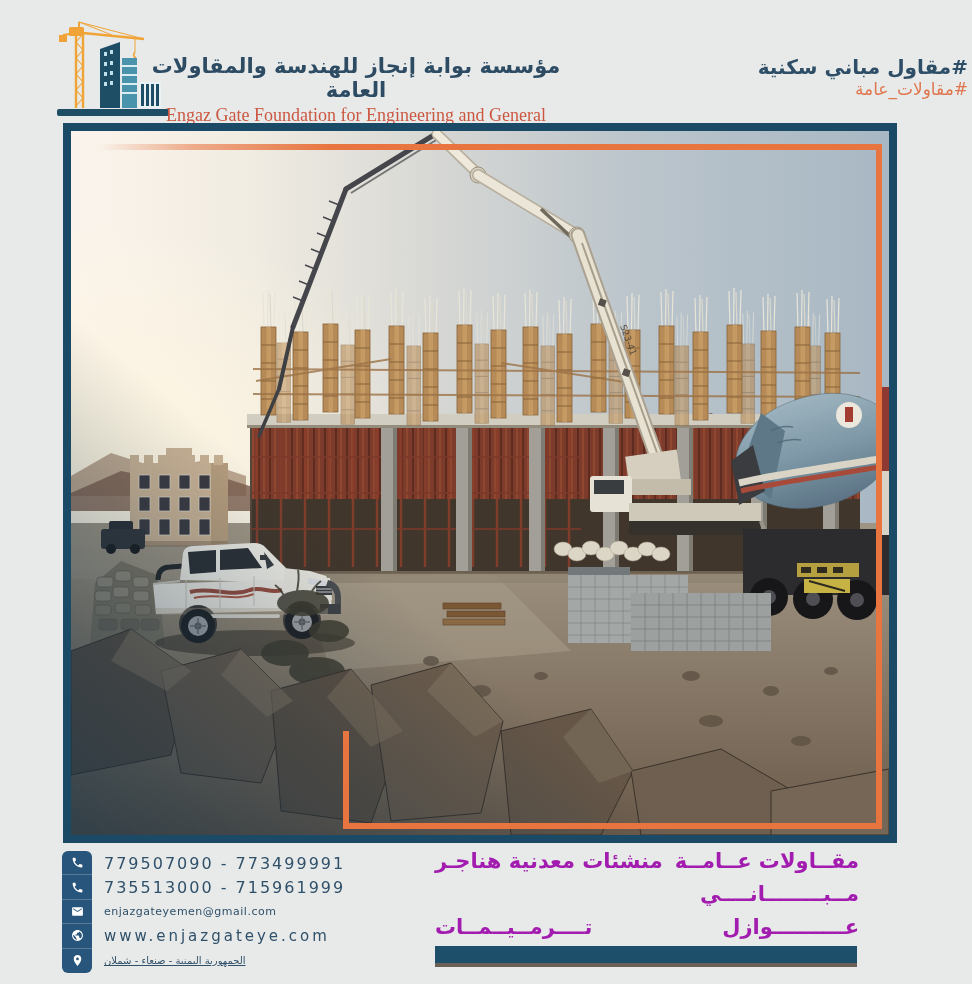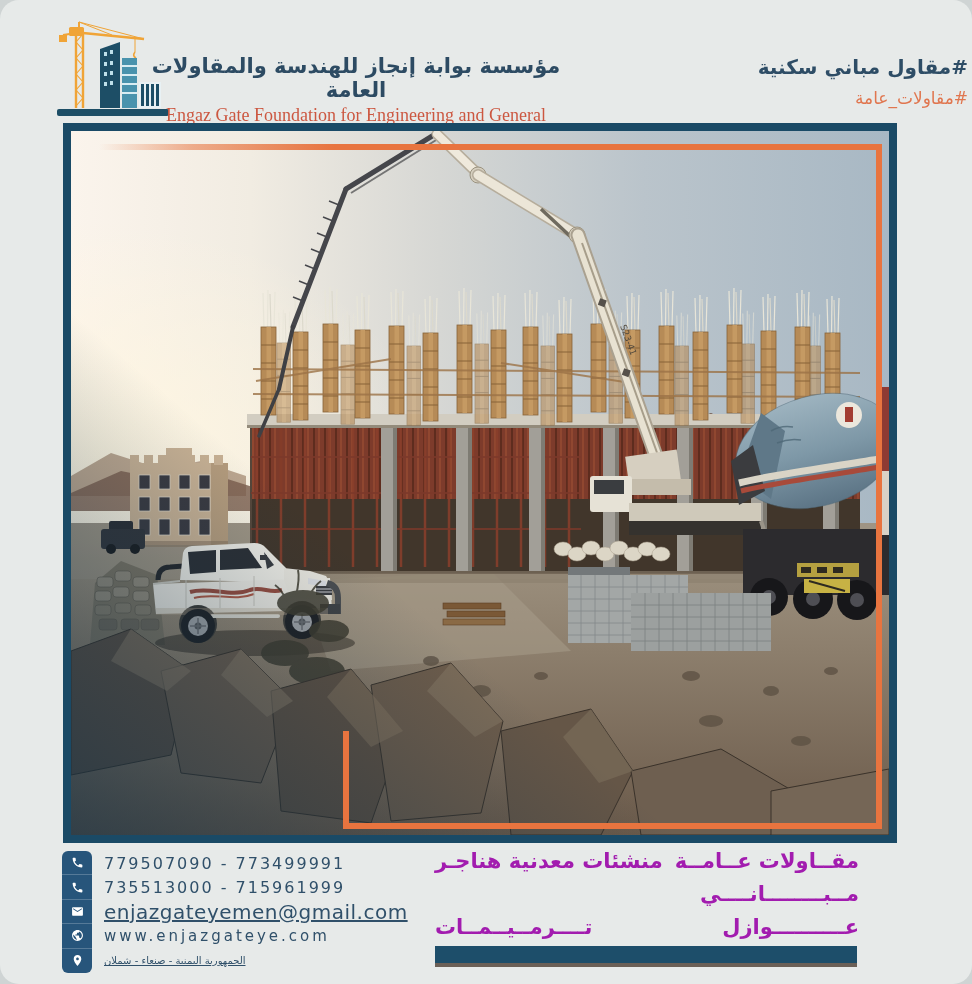--- a/index.html
+++ b/index.html
@@ -1,39 +1,39 @@
 <!DOCTYPE html>
 <html><head>
 <meta charset="utf-8">
 <style>
   html,body{margin:0;padding:0;background:#cfd4d4;}
   .canvas{position:relative;width:972px;height:984px;background:#e7eae9;overflow:hidden;
-          font-family:"DejaVu Sans",sans-serif;border-radius:19px;}
+          font-family:"DejaVu Sans",sans-serif;}
   
   .logo{position:absolute;left:56px;top:18px;width:120px;height:104px;}
   .titles{position:absolute;left:148px;top:54px;width:416px;text-align:center;}
   .title-ar{font-size:21px;font-weight:700;color:#2d4b63;direction:rtl;letter-spacing:0;}
   .title-en{font-family:"Liberation Serif",serif;font-size:18px;color:#cc5740;margin-top:3px;}
   .hashtags{position:absolute;right:4px;top:55px;text-align:right;direction:rtl;}
   .ht1{font-size:20px;font-weight:700;color:#2e4d66;}
-  .ht2{font-size:17px;color:#e0764f;margin-top:9px;}
+  .ht2{font-size:17px;color:#e0764f;}
   
   .photo-frame{position:absolute;left:63px;top:123px;width:834px;height:720px;
                border:8px solid #1a4a66;box-sizing:border-box;background:#a8b8c4;}
   .photo-frame svg{display:block;}
   
   .contacts{position:absolute;left:62px;top:851px;}
   .c-row{display:flex;align-items:center;height:24.4px;}
   .c-ico{width:30px;height:24.4px;background:#27557b;display:flex;align-items:center;
          justify-content:center;box-sizing:border-box;border-bottom:1px solid rgba(255,255,255,.22);}
   .c-row:first-child .c-ico{border-radius:6px 6px 0 0;}
   .c-row:last-child .c-ico{border-radius:0 0 6px 6px;border-bottom:none;}
   .c-txt{margin-left:12px;color:#30506a;white-space:nowrap;}
   .c-num{font-size:16px;letter-spacing:2px;font-weight:500;}
-  .c-mail{font-size:20px;letter-spacing:.5px;text-decoration:underline;}
+  .c-mail{font-size:11px;letter-spacing:.5px;}
   .c-web{font-size:15px;letter-spacing:3px;}
   .c-adr{font-size:10px;direction:rtl;text-decoration:underline;}
   .services{position:absolute;left:435px;top:844px;width:424px;direction:rtl;}
   .s-row{display:flex;justify-content:space-between;align-items:center;height:33px;}
   .s-cell{font-size:21px;font-weight:700;color:#a21caf;white-space:nowrap;}
   .s-bar{position:absolute;left:435px;top:946px;width:422px;height:17px;background:#1d4e6a;}
   .s-bar2{position:absolute;left:435px;top:963px;width:422px;height:4px;background:#6b6057;}
 </style>
 </head>
 <body>

